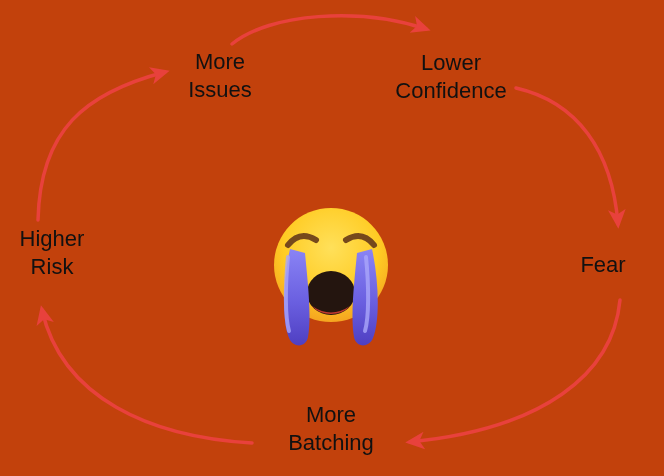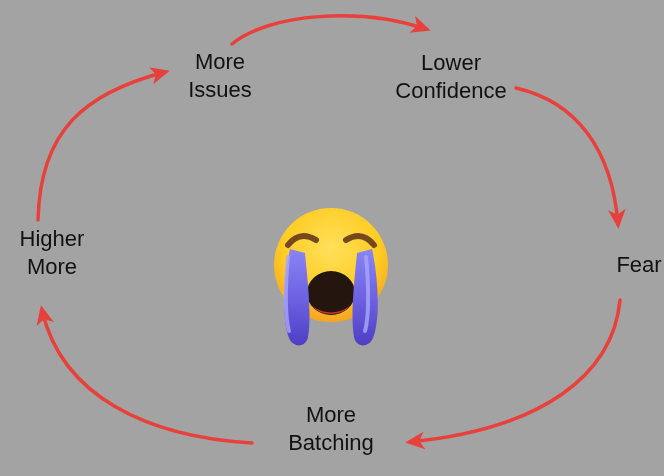--- a/index.html
+++ b/index.html
@@ -9,21 +9,21 @@
   *{margin:0;padding:0;box-sizing:border-box;}
   html,body{background:#ffffff;}
   body{
     font-family:"Liberation Sans","DejaVu Sans",sans-serif;
     color:var(--text);
   }
   .canvas{
     position:relative;
     width:664px;
     height:476px;
-    background:#a3a3a3;
+    background:#c2410c;
     overflow:hidden;
   }
   .arrow-layer{
     position:absolute;
     left:0;top:0;
     width:664px;height:476px;
   }
   .arrow{
     fill:none;
     stroke:var(--accent);
@@ -65,25 +65,25 @@
     <path class="arrow" marker-end="url(#arrowhead)" d="M 516 88 C 577 102, 612 150, 618 224"></path>
     <path class="arrow" marker-end="url(#arrowhead)" d="M 620 300 C 613 375, 542 429, 410 442"></path>
     <path class="arrow" marker-end="url(#arrowhead)" d="M 252 443 C 150 437, 62 398, 42 310"></path>
     <path class="arrow" marker-end="url(#arrowhead)" d="M 38 220 C 40 130, 85 93, 165 72"></path>
   </svg>
 
   <div class="node" style="left:220px;top:75px;">More
 Issues</div>
   <div class="node" style="left:426px;top:76px;margin-left:25px;">Lower
 Confidence</div>
-  <div class="node" style="left:639px;top:265px;">Fear</div>
+  <div class="node" style="left:603px;top:265px;">Fear</div>
   <div class="node" style="left:331px;top:428px;">More
 Batching</div>
   <div class="node" style="left:52px;top:252px;">Higher
-More</div>
+Risk</div>
 
   <div class="emoji-wrap">
     <svg viewBox="-80 -85 160 175" width="160" height="175">
       <defs>
         <radialGradient id="faceGrad" cx="50%" cy="35%" r="70%">
           <stop offset="0%" stop-color="#ffe05a"></stop>
           <stop offset="60%" stop-color="#ffcc24"></stop>
           <stop offset="100%" stop-color="#f39c1f"></stop>
         </radialGradient>
         <linearGradient id="tearGrad" x1="0" y1="0" x2="0" y2="1">

